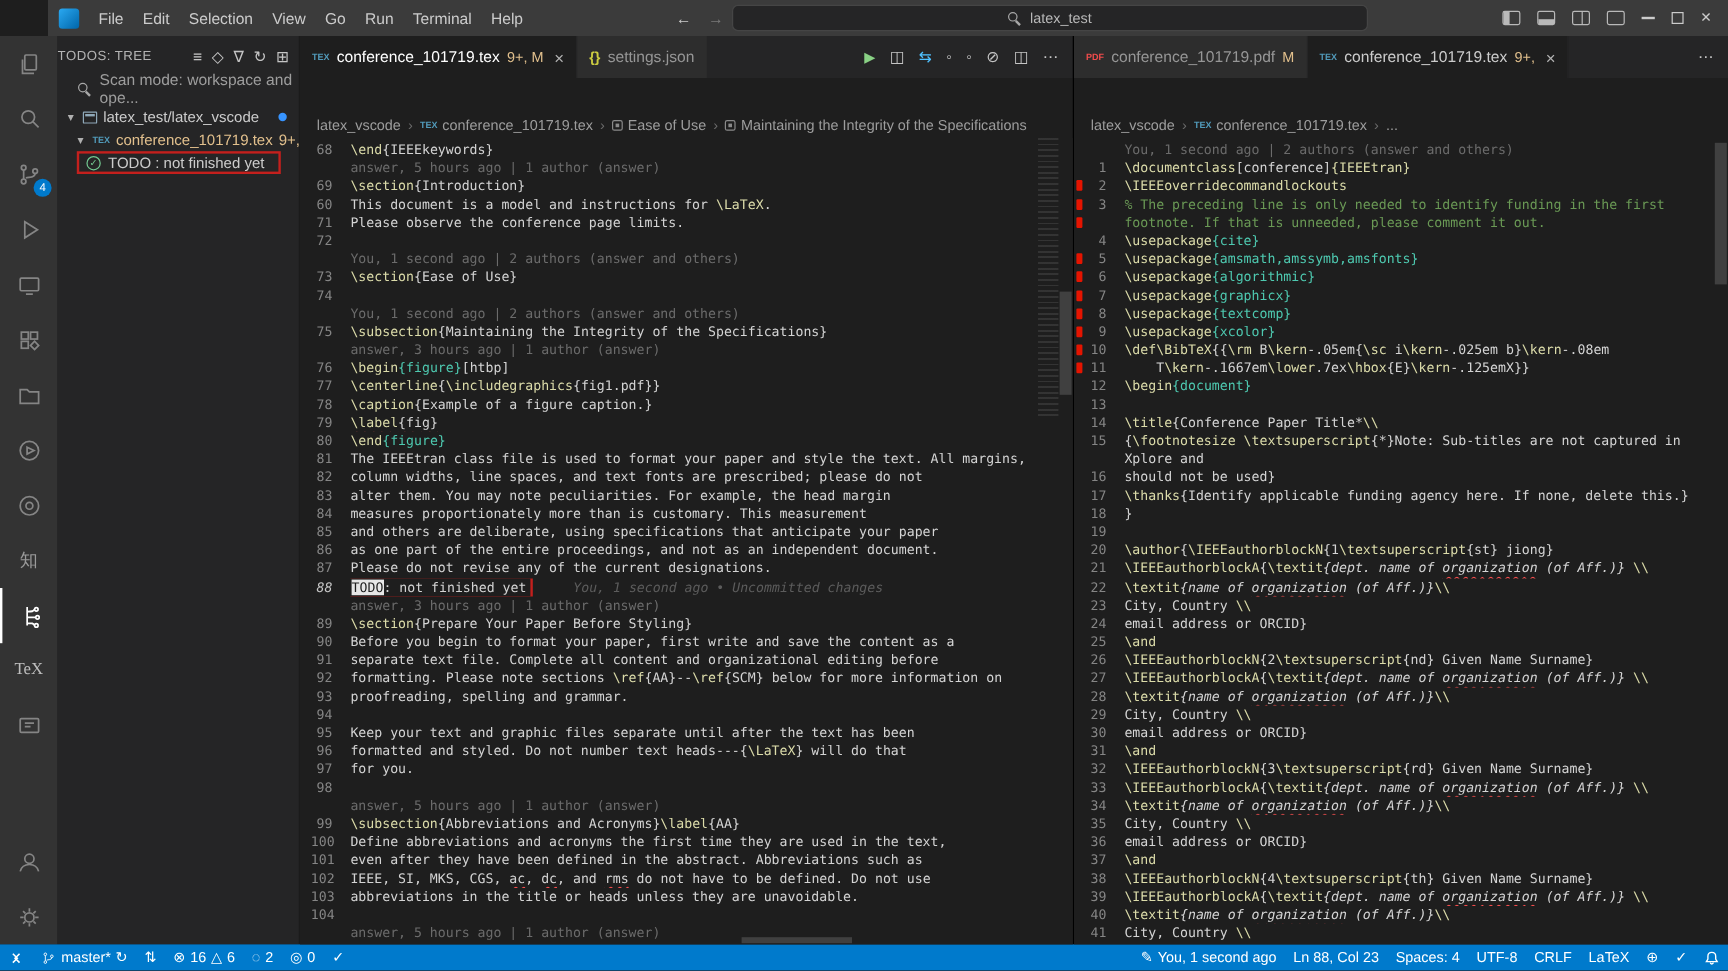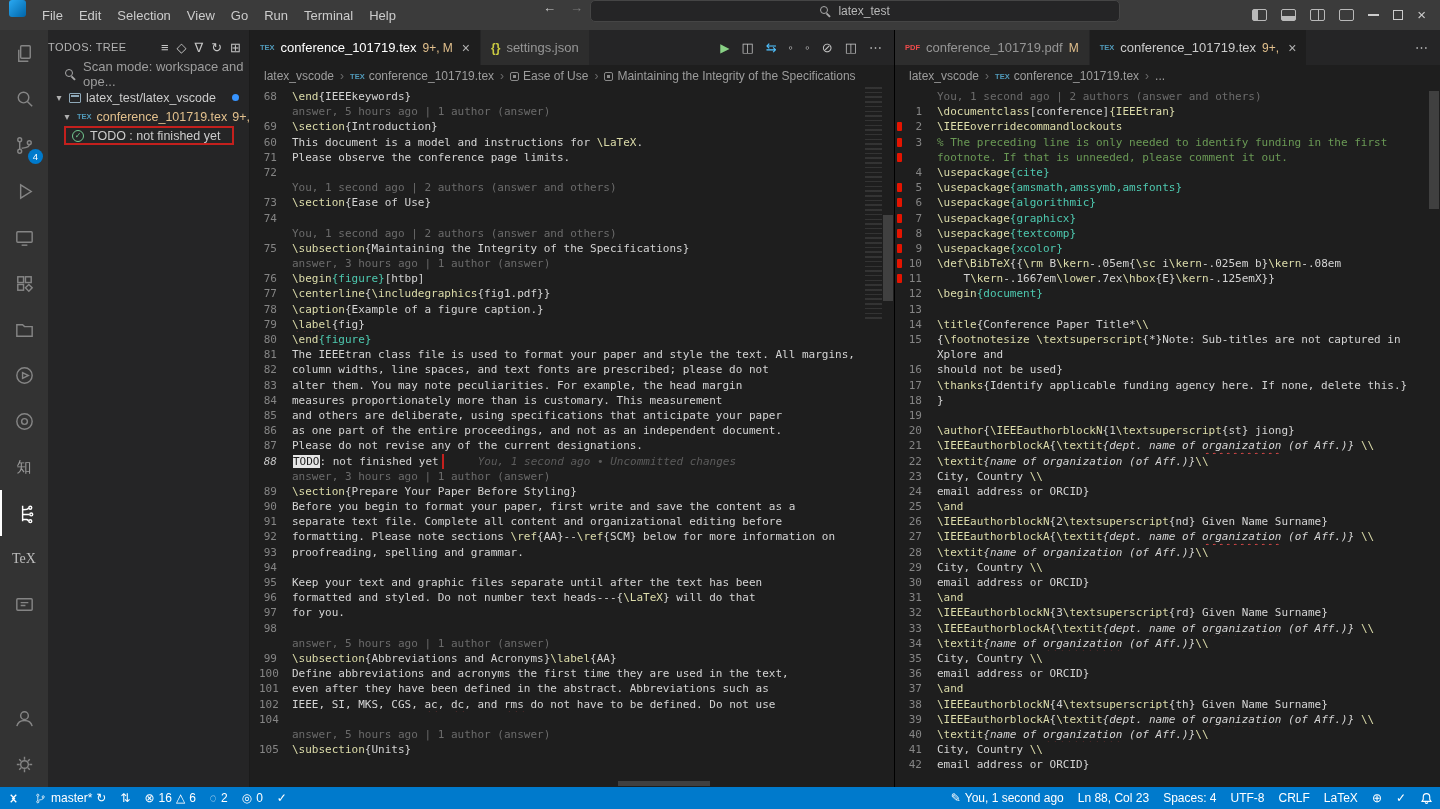--- a/index.html
+++ b/index.html
@@ -1,20 +1,20 @@
 <!DOCTYPE html>
 <html><head>
 <meta charset="utf-8">
 <style>
   html,body{margin:0;padding:0;background:#1e1e1e;font-family:"Liberation Sans",sans-serif;}
   *{box-sizing:border-box;}
   .app{width:1440px;height:809px;position:relative;overflow:hidden;background:#1e1e1e;display:flex;flex-direction:column;}
 
   
-  .titlebar{height:30px;background:#3b3b3b;display:flex;color:#cccccc;font-size:13px;flex:none;}
+  .titlebar{height:30px;background:#3b3b3b;display:flex;align-items:center;color:#cccccc;font-size:13px;flex:none;margin-left:40px;}
   .logo{width:17px;height:17px;margin:0 8px 0 9px;border-radius:3px;background:linear-gradient(135deg,#2aa9f2,#0065a9);flex:none;}
   .menu{padding:0 8px;height:100%;display:flex;align-items:center;cursor:default;}
   .tb-spacer{flex:1;}
   .navarrow{padding:0 7px;color:#cccccc;font-size:13px;}
   .navarrow.dim{color:#7a7a7a;}
   .searchbox{display:flex;align-items:center;justify-content:center;gap:7px;width:530px;height:22px;background:#252526;border:1px solid #454545;border-radius:5px;color:#b8b8b8;font-size:12px;}
   .mag{width:11px;height:11px;position:relative;display:inline-block;flex:none;}
   .mag::before{content:"";position:absolute;width:6px;height:6px;border:1.4px solid #a8a8a8;border-radius:50%;left:0;top:0;}
   .mag::after{content:"";position:absolute;width:4.5px;height:1.5px;background:#a8a8a8;transform:rotate(45deg);left:6px;top:8.5px;}
   .tb-right{display:flex;align-items:center;gap:14px;padding-right:14px;}
@@ -69,21 +69,21 @@
   .g2 .tab.active{color:#cccccc;}
   .tab-icon{font-weight:bold;flex:none;}
   .tab-icon.tex{color:#519aba;font-size:7.5px;}
   .tab-icon.json{color:#cbcb41;font-size:12px;}
   .tab-icon.pdf{color:#f14c4c;font-size:7.5px;}
   .tab-badges{color:#e2c08d;font-size:12px;}
   .tab-close{color:#b3b3b3;font-size:14px;margin-left:3px;}
   .tab-actions{margin-left:auto;display:flex;align-items:center;gap:12px;padding:0 12px;color:#c5c5c5;font-size:13px;flex:none;}
   .run-btn{color:#89d185;font-size:12px;}
   .sync-act{color:#4fc1ff;}
-  .crumbs{height:22px;display:flex;align-items:center;gap:6px;padding-left:14px;color:#9d9d9d;font-size:12px;background:#1e1e1e;white-space:nowrap;overflow:hidden;flex:none;}
+  .crumbs{height:22px;display:flex;align-items:center;gap:6px;padding-left:14px;color:#9d9d9d;font-size:12px;background:#1e1e1e;white-space:nowrap;overflow:hidden;flex:none;margin-top:28px;}
   .crumb{display:flex;align-items:center;gap:4px;cursor:pointer;}
   .crumb-sep{color:#6a6a6a;}
   .sym{width:9px;height:9px;border:1px solid #8a8a8a;border-radius:2px;position:relative;flex:none;}
   .sym::before{content:"";position:absolute;left:2px;top:2px;width:3px;height:3px;background:#8a8a8a;}
 
   .editor{flex:1;position:relative;overflow:hidden;background:#1e1e1e;padding-top:2px;}
   .code-row{display:flex;height:15.2px;line-height:15.2px;font-family:"DejaVu Sans Mono",monospace;font-size:11px;white-space:pre;}
   .glyph{width:9px;flex:none;position:relative;}
   .glyph.mark::before{content:"";position:absolute;left:2px;top:3px;width:5px;height:9px;background:#e51400;border-radius:1px;}
   .gutter{width:33px;flex:none;text-align:right;color:#858585;padding-right:15px;}
@@ -360,20 +360,21 @@
             <div class="code-row"><span class="glyph"></span><span class="gutter">94</span><span class="code-text"></span></div>
             <div class="code-row"><span class="glyph"></span><span class="gutter">95</span><span class="code-text"><span class="txt">Keep your text and graphic files separate until after the text has been</span></span></div>
             <div class="code-row"><span class="glyph"></span><span class="gutter">96</span><span class="code-text"><span class="txt">formatted and styled. Do not number text heads---{</span><span class="cmd">\LaTeX</span><span class="txt">} will do that</span></span></div>
             <div class="code-row"><span class="glyph"></span><span class="gutter">97</span><span class="code-text"><span class="txt">for you.</span></span></div>
             <div class="code-row"><span class="glyph"></span><span class="gutter">98</span><span class="code-text"></span></div>
             <div class="code-row blame"><span class="glyph"></span><span class="gutter"></span><span class="code-text">answer, 5 hours ago | 1 author (answer)</span></div>
             <div class="code-row"><span class="glyph"></span><span class="gutter">99</span><span class="code-text"><span class="cmd">\subsection</span><span class="txt">{Abbreviations and Acronyms}</span><span class="cmd">\label</span><span class="txt">{AA}</span></span></div>
             <div class="code-row"><span class="glyph"></span><span class="gutter">100</span><span class="code-text"><span class="txt">Define abbreviations and acronyms the first time they are used in the text,</span></span></div>
             <div class="code-row"><span class="glyph"></span><span class="gutter">101</span><span class="code-text"><span class="txt">even after they have been defined in the abstract. Abbreviations such as</span></span></div>
             <div class="code-row"><span class="glyph"></span><span class="gutter">102</span><span class="code-text"><span class="txt">IEEE, SI, MKS, CGS, </span><span class="txt sq">ac</span><span class="txt">, </span><span class="txt sq">dc</span><span class="txt">, and </span><span class="txt sq">rms</span><span class="txt"> do not have to be defined. Do not use</span></span></div>
+            <div class="code-row"><span class="glyph"></span><span class="gutter">103</span><span class="code-text"><span class="txt">abbreviations in the title or heads unless they are unavoidable.</span></span></div>
             <div class="code-row"><span class="glyph"></span><span class="gutter">104</span><span class="code-text"></span></div>
             <div class="code-row blame"><span class="glyph"></span><span class="gutter"></span><span class="code-text">answer, 5 hours ago | 1 author (answer)</span></div>
             <div class="code-row"><span class="glyph"></span><span class="gutter">105</span><span class="code-text"><span class="cmd">\subsection</span><span class="txt">{Units}</span></span></div>
           </div>
         <div class="minimap"></div>
         <div class="vscroll">
             <div class="vthumb" style="top:128px;height:86px;"></div>
           </div>
         <div class="hthumb" style="left:368px;width:92px;"></div>
       </div>

